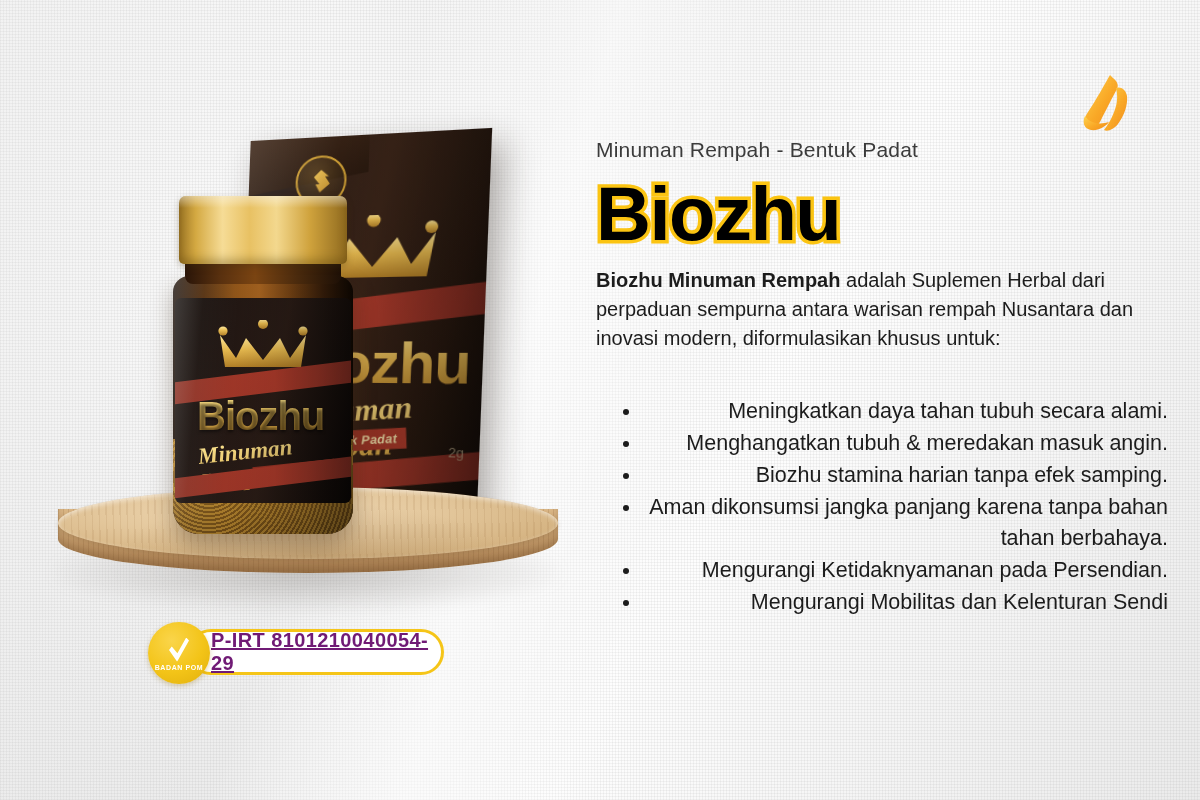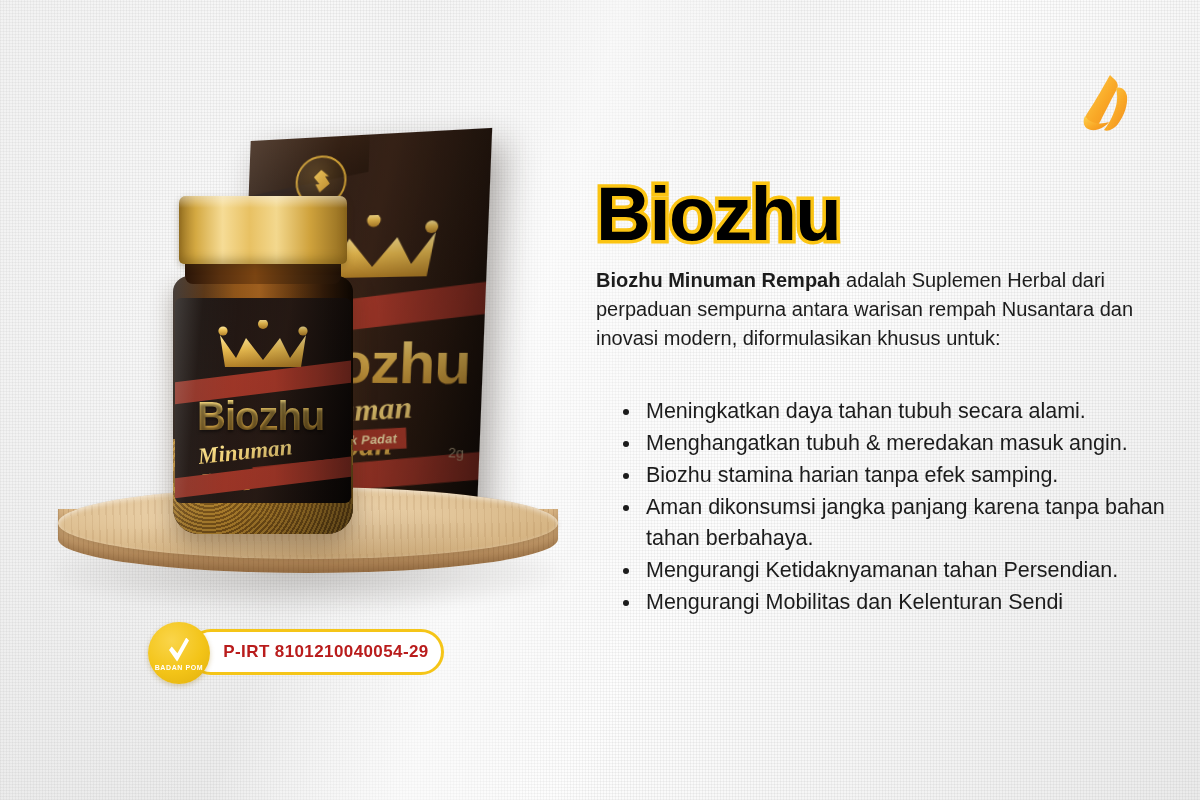--- a/index.html
+++ b/index.html
@@ -235,22 +235,23 @@
   .badge .bpom {
     font-size:7px; font-weight:bold; color:#fff; letter-spacing:.6px; margin-top:2px;
   }
   .badge .pill {
     position:absolute; left:40px; top:7px; width:256px; height:46px;
     background:#fff; border:3px solid #f5c518; border-radius:24px;
     display:flex; align-items:center; justify-content:center;
     z-index:1;
   }
   .badge .pill span {
-    font-size:17px; font-weight:bold; color:#b91c1c; letter-spacing:.4px;
+    font-size:20px; font-weight:bold; color:#701a75; letter-spacing:.4px;
     padding-left:20px;
+    text-decoration:underline;
   }
 
   
   .content { position:absolute; left:596px; top:0; width:580px; height:800px; }
   .logo { position:absolute; right:30px; top:72px; width:70px; height:64px; }
   .eyebrow {
     position:absolute; left:0; top:138px;
     font-size:21px; color:#3b3b3b; letter-spacing:.2px;
   }
   .title {
@@ -261,21 +262,21 @@
     paint-order:stroke fill;
     line-height:1;
   }
   .para {
     position:absolute; left:0; top:266px; width:566px;
     font-size:20px; line-height:1.45; color:#1c1c1c;
   }
   .para b { font-weight:bold; }
   .bullets {
     position:absolute; left:24px; top:396px; width:548px;
-    font-size:21.5px; line-height:1.44; color:#1c1c1c;
+    font-size:21.5px; line-height:1.44; color:#1c1c1c;text-align:right;
   }
   .bullets li { margin-bottom:1px; padding-left:4px; }
   .bullets { list-style:disc; padding-left:22px; }
 </style>
 </head>
 <body>
 
 <div class="banner">
 
   <svg width="0" height="0" style="position:absolute" aria-hidden="true">
@@ -361,31 +362,32 @@
   </div>
 
   <div class="content">
 
     <svg class="logo" viewBox="0 0 70 64">
       <path fill="url(#logograd)" d="M34 3 C30 10 20 28 12 40 C8 46 6 52 12 56 C17 59 22 54 25 48 C30 38 37 24 41 17 C43 13 41 9 37 6 Z"></path>
       <path fill="url(#logograd)" d="M40 16 C44 14 50 17 51 24 C52 33 48 44 42 52 C38 57 32 60 28 58 C33 52 38 42 40 34 C42 27 41 20 40 16 Z"></path>
       <path fill="url(#logograd)" d="M9 44 C6 50 8 57 15 58 C22 59 29 55 33 50 C27 52 19 52 14 49 C11 47 10 45 9 44 Z"></path>
     </svg>
 
+    <div class="eyebrow">Minuman Rempah - Bentuk Padat</div>
 
     <div class="title">Biozhu</div>
 
     <p class="para">
       <b>Biozhu Minuman Rempah</b><span> adalah Suplemen Herbal dari perpaduan sempurna antara warisan rempah Nusantara dan inovasi modern, diformulasikan khusus untuk:</span>
     </p>
 
     <ul class="bullets">
         <li>Meningkatkan daya tahan tubuh secara alami.</li>
         <li>Menghangatkan tubuh &amp; meredakan masuk angin.</li>
         <li>Biozhu stamina harian tanpa efek samping.</li>
         <li>Aman dikonsumsi jangka panjang karena tanpa bahan tahan berbahaya.</li>
-        <li>Mengurangi Ketidaknyamanan tahan Persendian.</li>
+        <li>Mengurangi Ketidaknyamanan pada Persendian.</li>
         <li>Mengurangi Mobilitas dan Kelenturan Sendi</li>
       </ul>
 
   </div>
 
 </div>
 
 </body></html>

